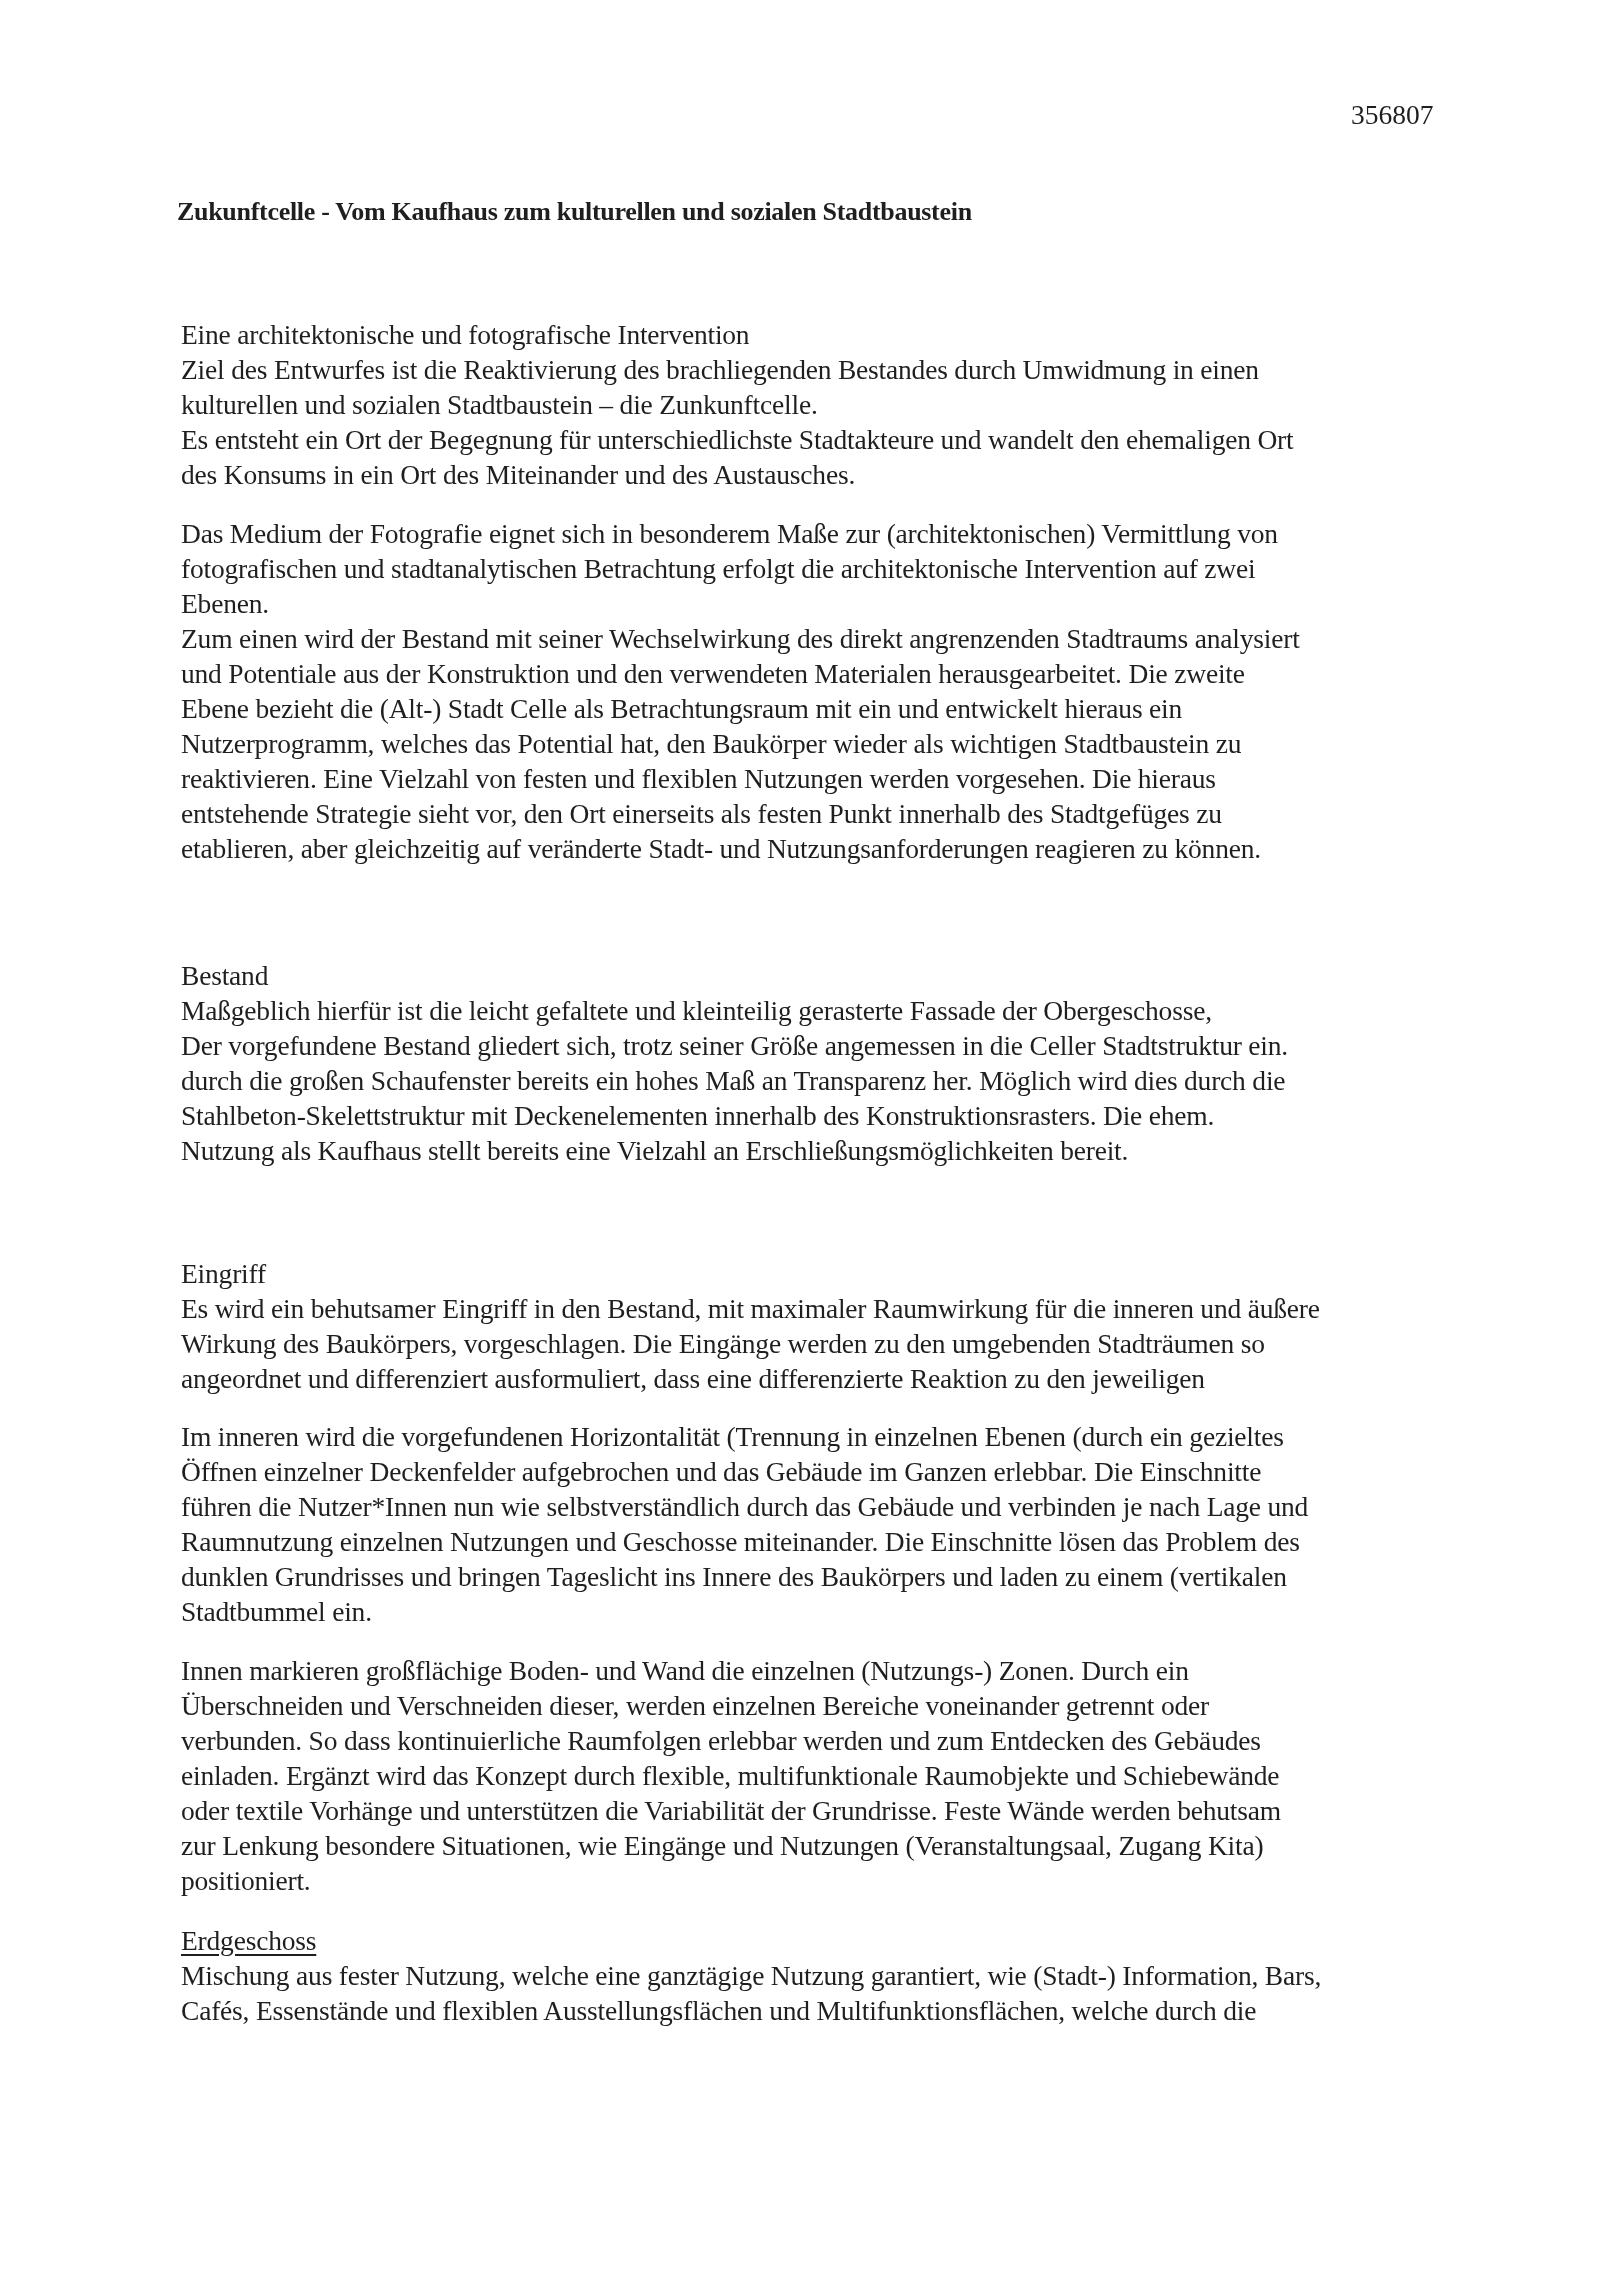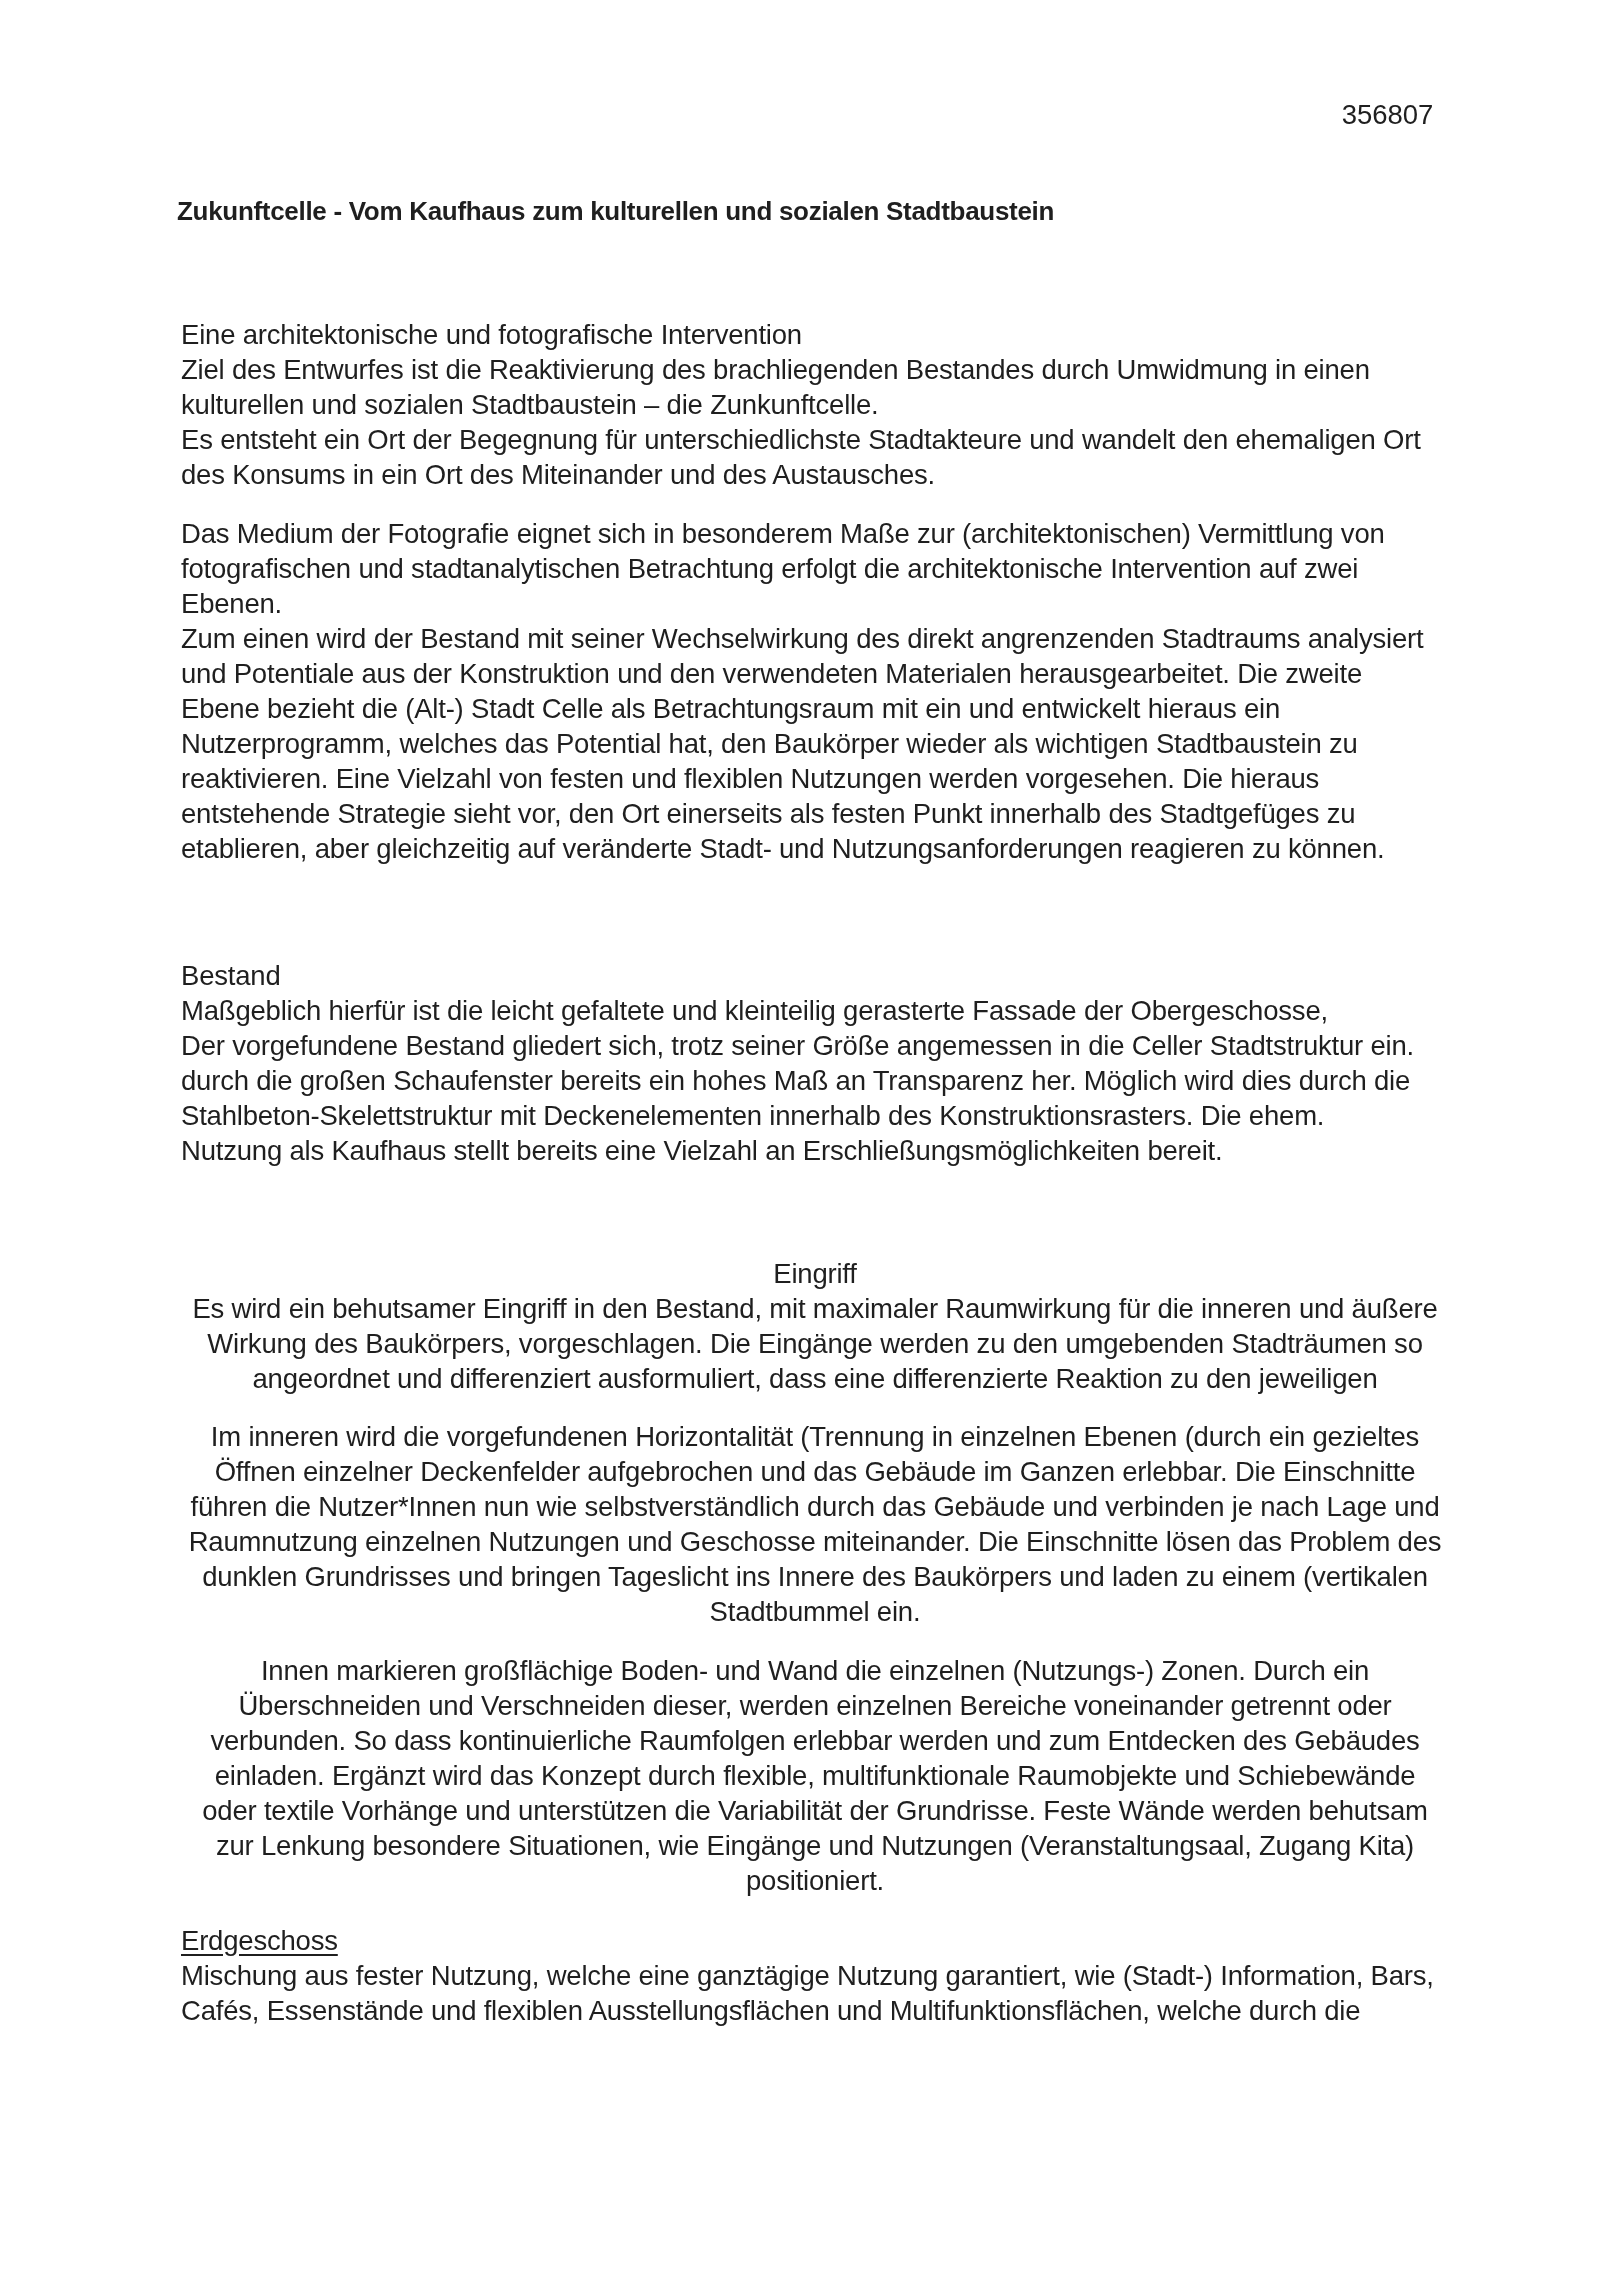--- a/index.html
+++ b/index.html
@@ -4,42 +4,42 @@
 <style>
   html, body { margin: 0; padding: 0; background: #e8e8e8; }
   .page {
     width: 1623px;
     height: 2295px;
     background: #ffffff;
     margin: 0 auto;
     position: relative;
     box-sizing: border-box;
     padding: 97px 170px 7px 177px;
-    font-family: Liberation Sans, sans-serif;
+    font-family: Liberation Serif, serif;
     color: #1f1f1f;
     overflow: hidden;
   }
   .page-number {
     text-align: right;
     font-size: 27.5px;
     line-height: 35px;
     margin-bottom: 60px;
     padding-right: 19.6px;
   }
   .doc-title {
     font-size: 26px;
     font-weight: 700;
     line-height: 39px;
     letter-spacing: -0.3px;
     margin: 0 0 86px 0;
   }
   .section { margin: 4px; }
   .section-a { margin-bottom: 92px; }
   .section-b { margin-bottom: 88px; }
-  .section-c { margin-bottom: 25px; text-align: center; }
+  .section-c { margin-bottom: 25px; }
   .section-d { margin-bottom: 0; }
   .section-heading {
     font-size: 27.5px;
     font-weight: 400;
     line-height: 35px;
     letter-spacing: -0.2px;
     margin: 0;
   }
   .section-heading.underlined { text-decoration: underline; text-underline-offset: 3.9px; }
   .para { margin: 0 0 23.6px 0; }

